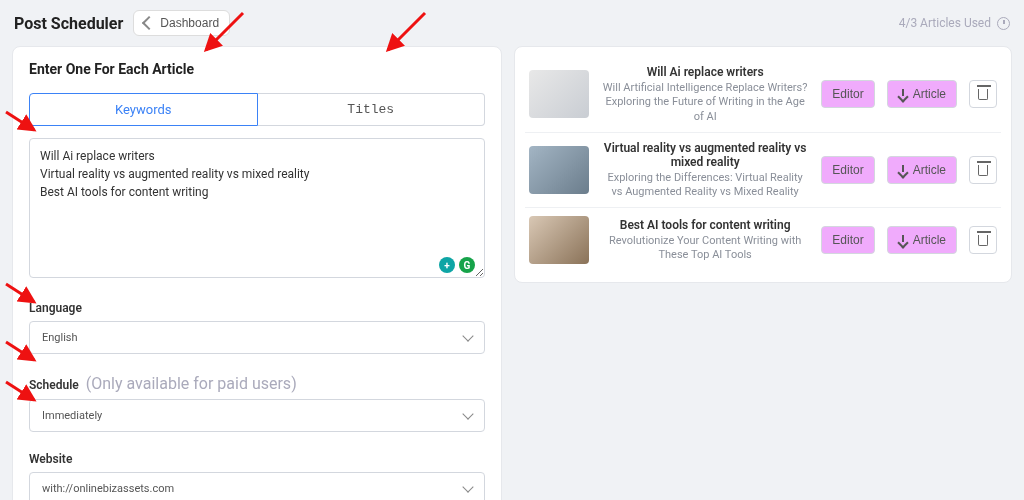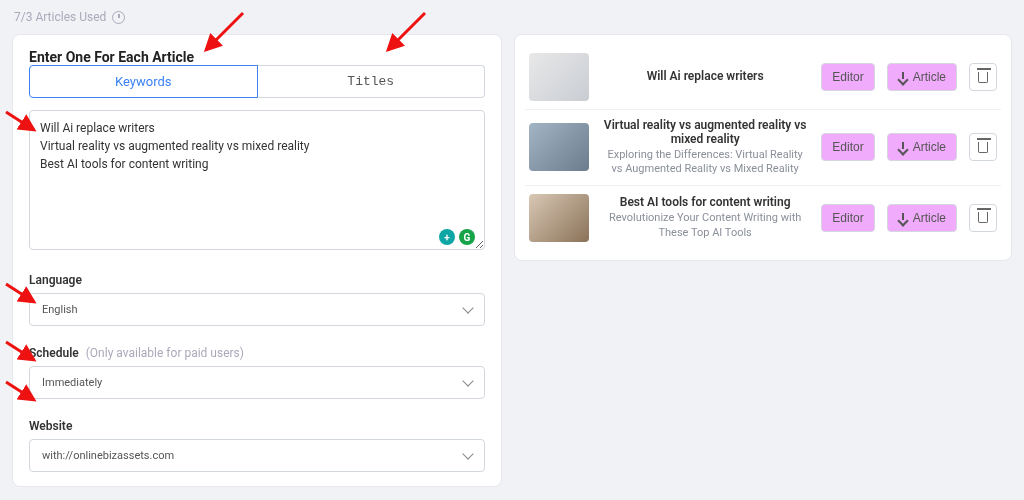--- a/index.html
+++ b/index.html
@@ -45,21 +45,21 @@
     display: flex; gap: 12px; padding: 0 12px;
   }
   .left {
     width: 490px;
     display: flex; flex-direction: column; gap: 0;
   }
   .card {
     background: #fff; border: 1px solid #e6e8ec; border-radius: 8px;
     padding: 14px 16px;
   }
-  .section-title { font-size: 14px; font-weight: 700; margin-bottom: 0; color: #222; }
+  .section-title { font-size: 14px; font-weight: 700; margin-bottom: 16px; color: #222; }
   .tab-row {
     display: flex; gap: 0; margin-bottom: 12px;
   }
   .tab {
     flex: 1; text-align: center; padding: 8px 0;
     border: 1px solid #d3d7de; background: #fff; font-size: 13px;
     cursor: pointer; color: #555;
   }
   .tab.active {
     border-color: #3b82f6; color: #3b82f6;
@@ -80,21 +80,21 @@
   }
   .g-circle {
     width: 16px; height: 16px; border-radius: 50%;
     background: #16a34a; color: #fff; font-size: 10px;
     display: flex; align-items: center; justify-content: center; font-weight: 700;
   }
   .g-plus { background: #0ea5a5; }
 
   .form-group { margin-top: 20px; }
   .label { font-size: 12px; font-weight: 600; color: #333; margin-bottom: 6px; display: block; }
-  .label .hint { font-weight: 400; color: #aab; font-size: 12px; margin-left: 4px; }
+  .label .hint { font-weight: 400; color: #aab; font-size: 16px; margin-left: 4px; }
   .select {
     width: 100%; border: 1px solid #d3d7de; border-radius: 4px;
     padding: 9px 12px; font-size: 11px; color: #555;
     background: #fff; display: flex; justify-content: space-between; align-items: center;
     cursor: pointer;
   }
   .chevron {
     width: 8px; height: 8px; border-right: 1.5px solid #888; border-bottom: 1.5px solid #888;
     transform: rotate(45deg); margin-top: -3px;
   }
@@ -151,22 +151,29 @@
   
   .arrow {
     position: absolute; pointer-events: none;
   }
   .arrow svg { display: block; }
 </style>
 </head>
 <body>
 
 <div class="topbar">
+  <div class="top-left">
+    <span class="page-title">Post Scheduler</span>
+    <button class="dash-btn">
+      <span class="arrow-left"></span>
+      <span>Dashboard</span>
+    </button>
+  </div>
   <div class="usage">
-    <span>7/3 Articles Used</span>
+    <span>4/3 Articles Used</span>
     <span class="clock-icon"></span>
   </div>
 </div>
 
 <div class="main">
   <div class="left">
     <div class="card">
       <div class="section-title">Enter One For Each Article</div>
 
       <div class="tab-row">
@@ -214,20 +221,21 @@
     </div>
   </div>
 
   <div class="right">
     <div class="article-card">
 
       <div class="article-row">
         <div class="thumb t1"></div>
         <div class="article-text">
           <div class="article-title">Will Ai replace writers</div>
+          <div class="article-sub">Will Artificial Intelligence Replace Writers? Exploring the Future of Writing in the Age of AI</div>
         </div>
         <button class="btn-sm">Editor</button>
         <button class="btn-sm">
           <span class="dl-icon"></span>
           <span>Article</span>
         </button>
         <div class="trash">
           <span class="trash-icon"></span>
         </div>
       </div>

